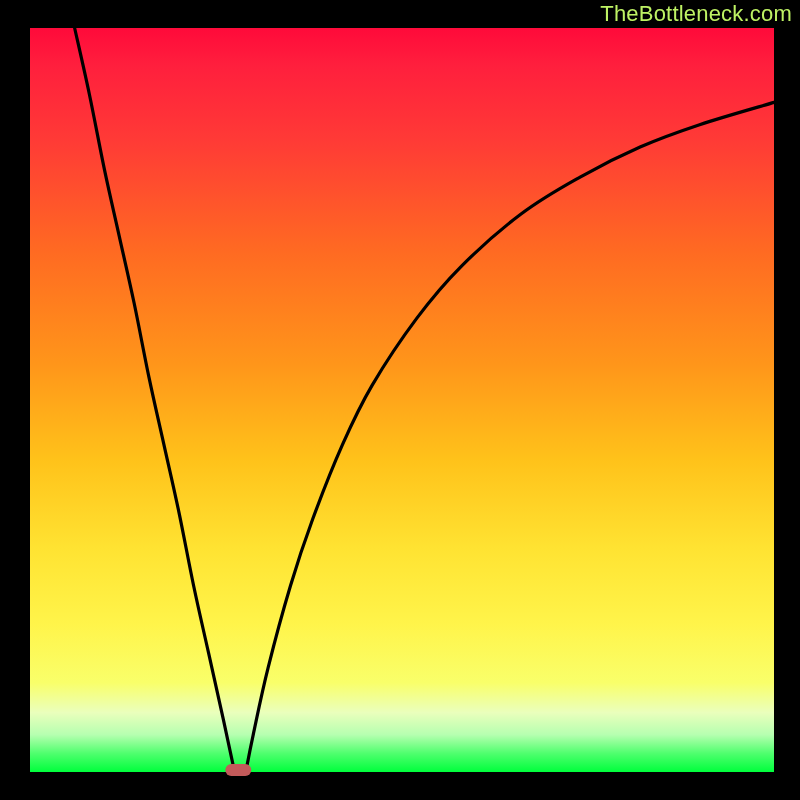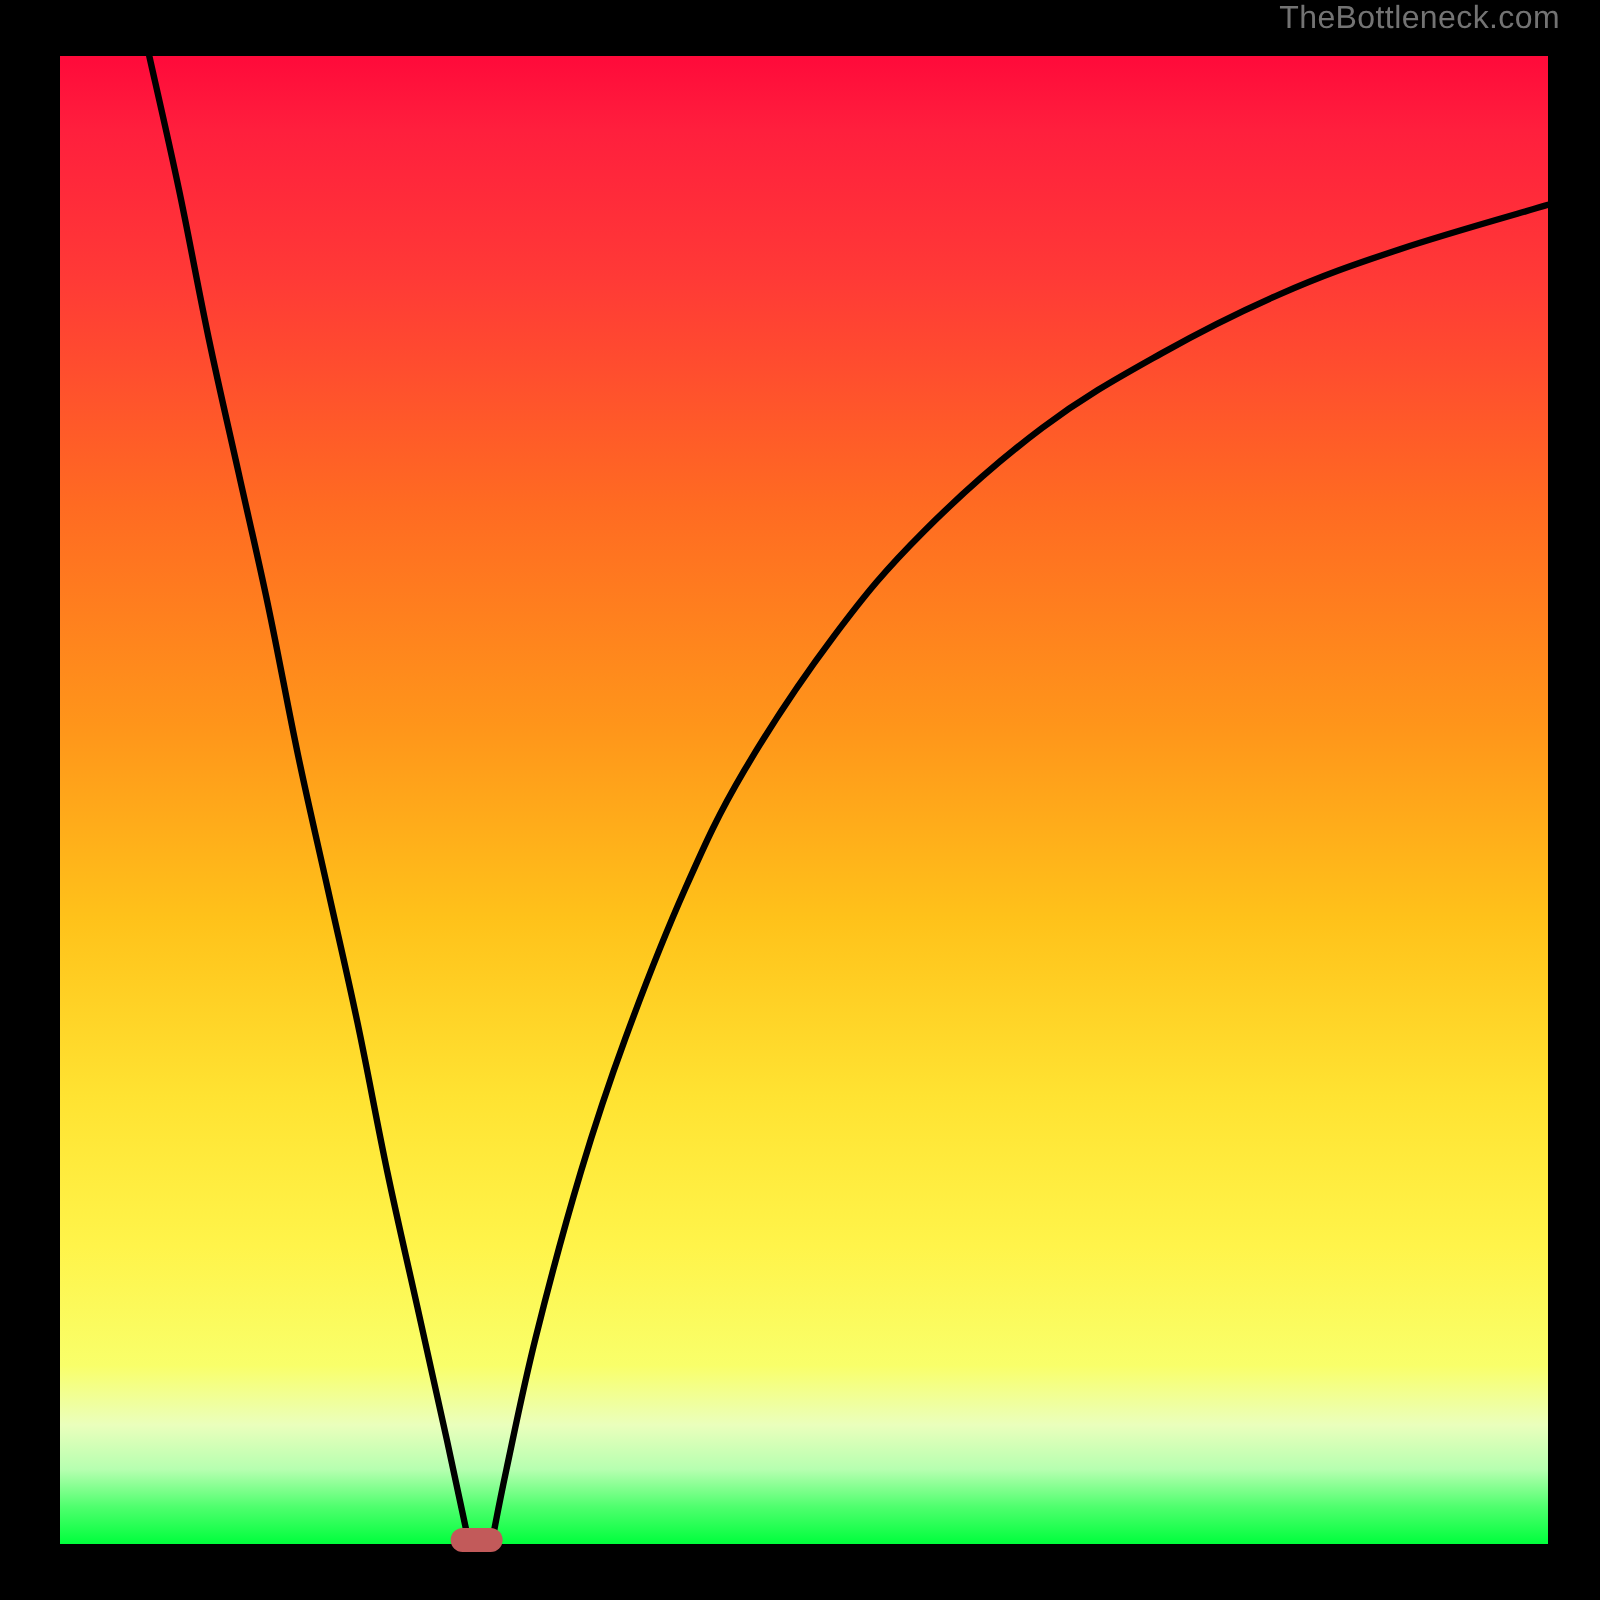--- a/index.html
+++ b/index.html
@@ -13,23 +13,23 @@
   }
   .frame {
     position: relative;
     width: 800px;
     height: 800px;
     background: #000;
   }
   .watermark {
     position: absolute;
     top: 1px;
-    right: 20px;
-    color: #737373;
-    font-size: 16px;
+    right: 8px;
+    color: #bef264;
+    font-size: 22px;
     font-weight: 400;
     letter-spacing: 0.2px;
     z-index: 10;
   }
   .plot-bg {
     position: absolute;
     left: 30px;
     top: 28px;
     width: 744px;
     height: 744px;

